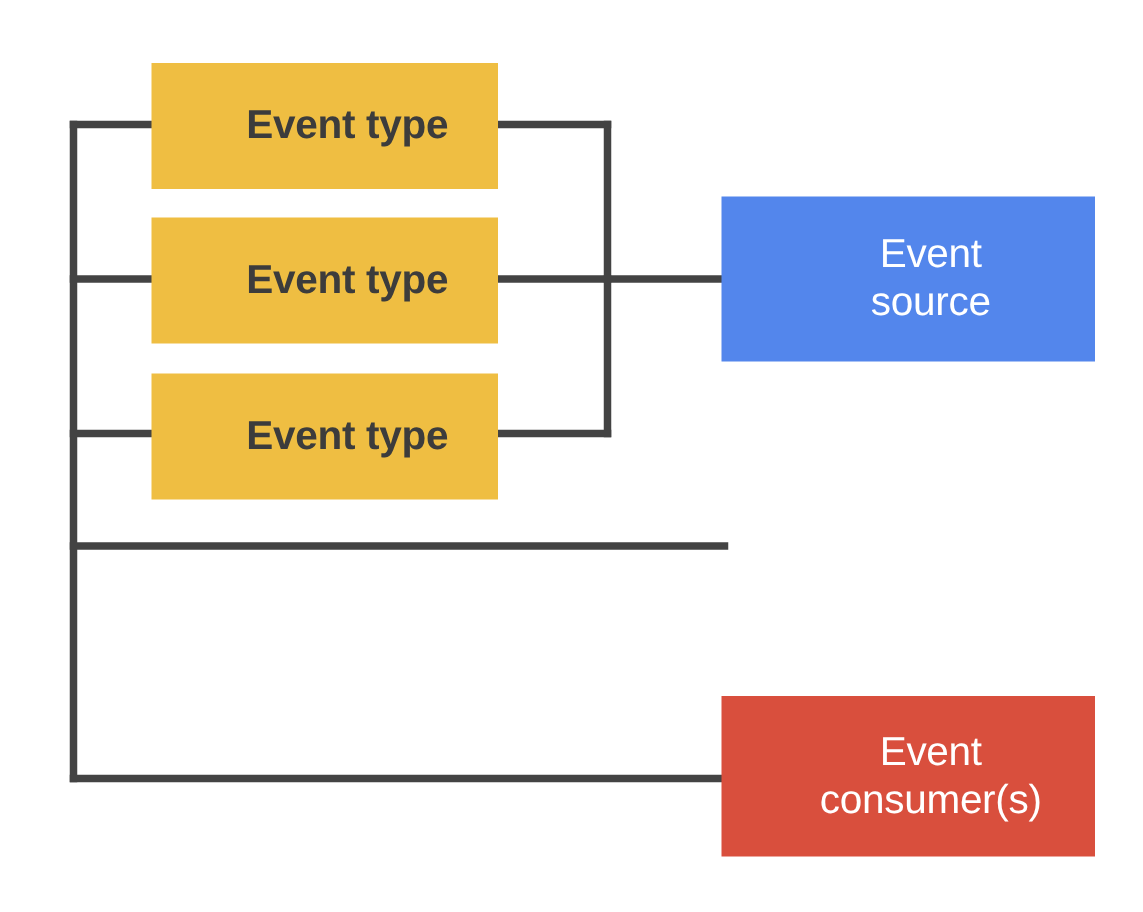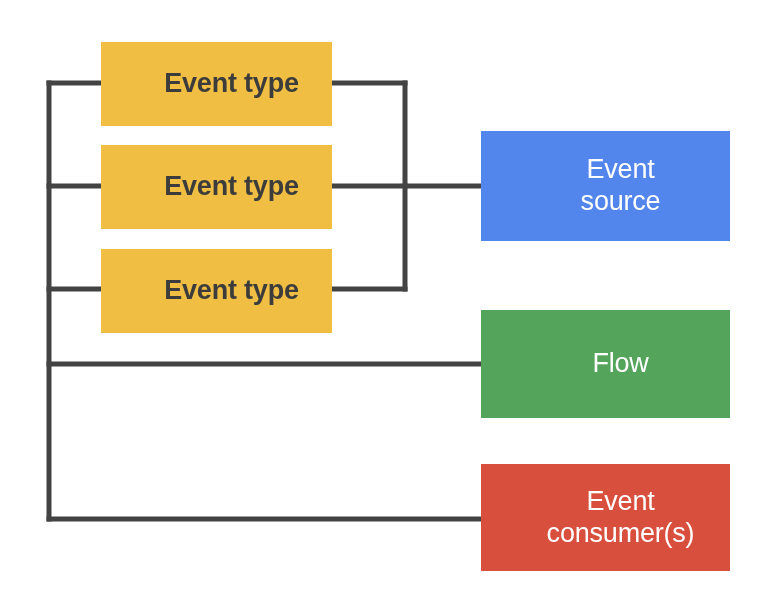--- a/index.html
+++ b/index.html
@@ -117,22 +117,19 @@
 
   <div class="node event-type-node" id="event-type-node-3">
     <span class="node-label">Event type</span>
   </div>
 
   <div class="node right-node" id="event-source-node">
     <span class="node-label">Event
 source</span>
   </div>
 
-  <div class="node right-node" id="flow-node">
-    <span class="node-label">Flow</span>
-  </div>
 
   <div class="node right-node" id="event-consumer-node">
     <span class="node-label">Event
 consumer(s)</span>
   </div>
 
 </div>
 
 </body></html>

